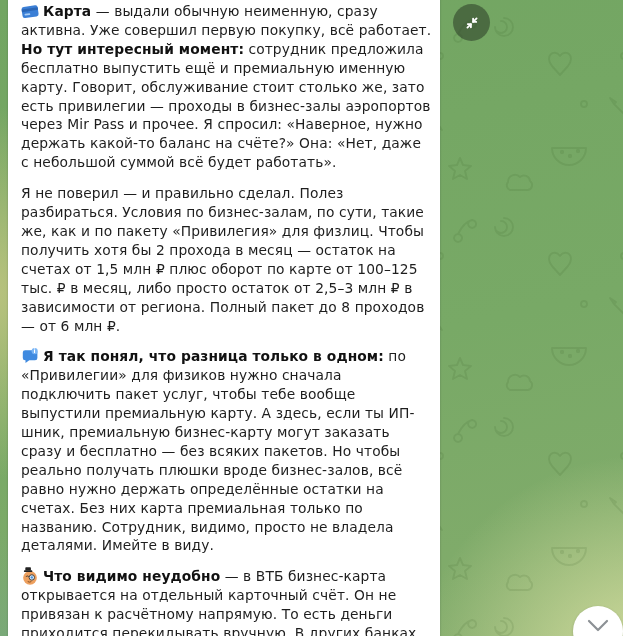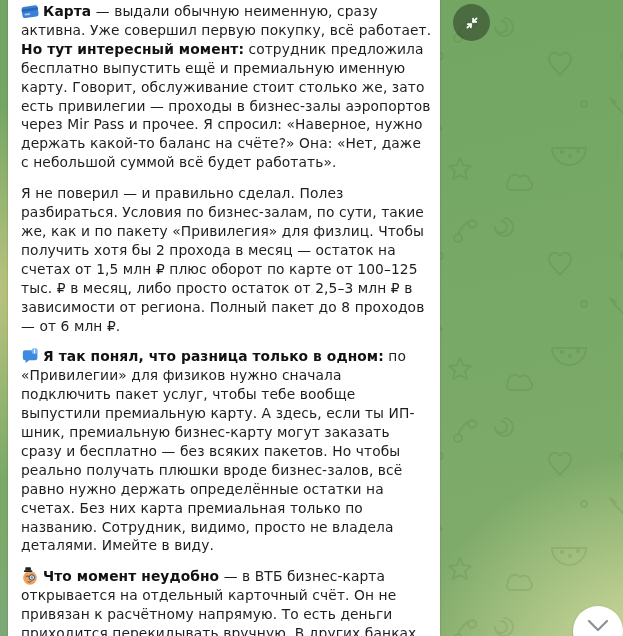--- a/index.html
+++ b/index.html
@@ -126,21 +126,21 @@
               <text x="15.2" y="7" font-size="6.6" font-weight="bold" fill="#ffffff" text-anchor="middle" font-family="DejaVu Sans,sans-serif">i</text>
             </svg></span><b>Я так понял, что разница только в одном:</b> по «Привилегии» для физиков нужно сначала подключить пакет услуг, чтобы тебе вообще выпустили премиальную карту. А здесь, если ты ИП-шник, премиальную бизнес-карту могут заказать сразу и бесплатно — без всяких пакетов. Но чтобы реально получать плюшки вроде бизнес-залов, всё равно нужно держать определённые остатки на счетах. Без них карта премиальная только по названию. Сотрудник, видимо, просто не владела деталями. Имейте в виду.</p>
         <p><span class="emoji"><svg viewBox="0 0 20 20">
               <circle cx="10" cy="12" r="7.6" fill="#eda05f"></circle>
               <rect x="3.2" y="3.6" width="9.4" height="2" rx="1" fill="#222222"></rect>
               <rect x="4.8" y="0.4" width="6.2" height="3.6" rx="0.8" fill="#222222"></rect>
               <circle cx="12" cy="11.6" r="3" fill="#dcebf8" stroke="#333333" stroke-width="1"></circle>
               <circle cx="12" cy="11.6" r="1.3" fill="#4a90d9"></circle>
               <path d="M5.6 11 a1.6 1.6 0 0 1 3 0" fill="none" stroke="#333333" stroke-width="1"></path>
               <path d="M7.5 16.2 q2 1.2 4 0" fill="none" stroke="#7a4a1e" stroke-width="1"></path>
-            </svg></span><b>Что момент неудобно</b> — в ВТБ бизнес-карта открывается на отдельный карточный счёт. Он не привязан к расчётному напрямую. То есть деньги приходится перекидывать вручную. В других банках карта сидит на расчётном счёте — тут не так. Мелочь, но раздражает.</p>
+            </svg></span><b>Что видимо неудобно</b> — в ВТБ бизнес-карта открывается на отдельный карточный счёт. Он не привязан к расчётному напрямую. То есть деньги приходится перекидывать вручную. В других банках карта сидит на расчётном счёте — тут не так. Мелочь, но раздражает.</p>
       </div>
   </div>
 
   <button class="collapse-btn">
     <span style="display:flex;">
       <svg width="22" height="22" viewBox="0 0 24 24" fill="none" stroke="#ffffff" stroke-width="2" stroke-linecap="round" stroke-linejoin="round">
         <path d="M17 7 L13.2 10.8"></path>
         <path d="M13.2 7.4 V10.8 H16.6"></path>
         <path d="M7 17 L10.8 13.2"></path>
         <path d="M10.8 16.6 V13.2 H7.4"></path>

